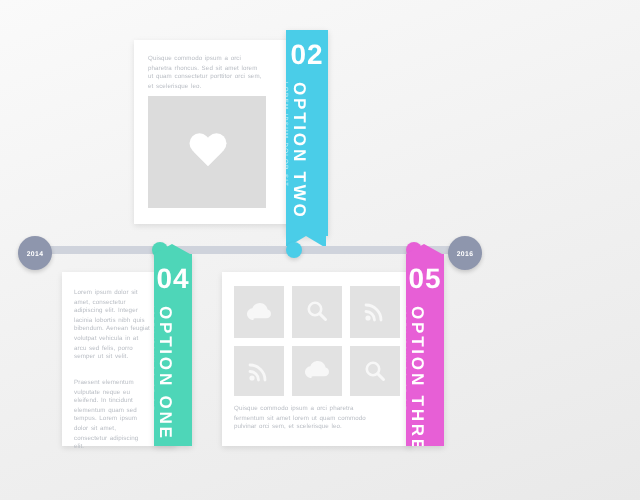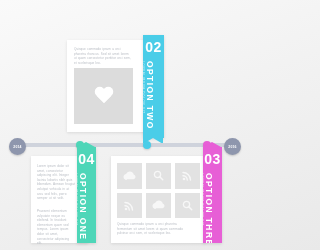--- a/index.html
+++ b/index.html
@@ -2,21 +2,21 @@
 <html><head>
 <meta charset="utf-8">
 <style>
   html,body{margin:0;padding:0;}
   body{
     width:250px;height:250px;overflow:hidden;
     font-family:"Liberation Sans", sans-serif;
     background:linear-gradient(160deg,#fafafa 0%,#f2f2f2 45%,#e9e9e9 100%);
     position:relative;
   }
-  .stage{position:absolute;inset:0;margin-top:20px;}
+  .stage{position:absolute;inset:0;}
 
   
   .timeline{position:absolute;left:0;top:118px;width:250px;height:16px;}
   .tl-bar{position:absolute;left:22px;top:5px;width:208px;height:4px;
           background:#cfd3dc;border-radius:2px;}
   .tl-endcircle{position:absolute;top:0;width:17px;height:17px;border-radius:50%;
           background:#8e96ad;display:flex;align-items:center;justify-content:center;
           box-shadow:0 1px 2px rgba(0,0,0,.18);}
   .tl-endcircle.left{left:9px;}
   .tl-endcircle.right{left:224px;}
@@ -158,21 +158,21 @@
           <circle cx="9" cy="9" r="6.2" fill="none" stroke="#f7f7f7" stroke-width="2.6"></circle>
           <line x1="13.6" y1="13.6" x2="19.5" y2="19.5" stroke="#f7f7f7" stroke-width="3" stroke-linecap="round"></line>
         </svg>
       </div>
     </div>
     <div class="ptext" style="position:absolute;left:6px;top:66px;width:73px;">Quisque commodo ipsum a orci pharetra fermentum sit amet lorem ut quam commodo pulvinar orci sem, et scelerisque leo.</div>
   </div>
 
   <div class="ribbon" style="left:203px;top:127px;width:19px;height:96px;background:#E75FD6;">
     <div class="rib-inner">
-      <div class="rib-num">03</div>
+      <div class="rib-num">05</div>
       <div class="rib-rot">
         <span class="rib-title">OPTION THREE</span>
         <span class="rib-sub">LOREM IPSUM DOLOR SIT</span>
       </div>
     </div>
     <div style="position:absolute;left:0;top:-5px;width:0;height:0;
                 border-left:9.5px solid transparent;border-right:9.5px solid transparent;
                 border-bottom:5px solid #E75FD6;"></div>
   </div>
 

